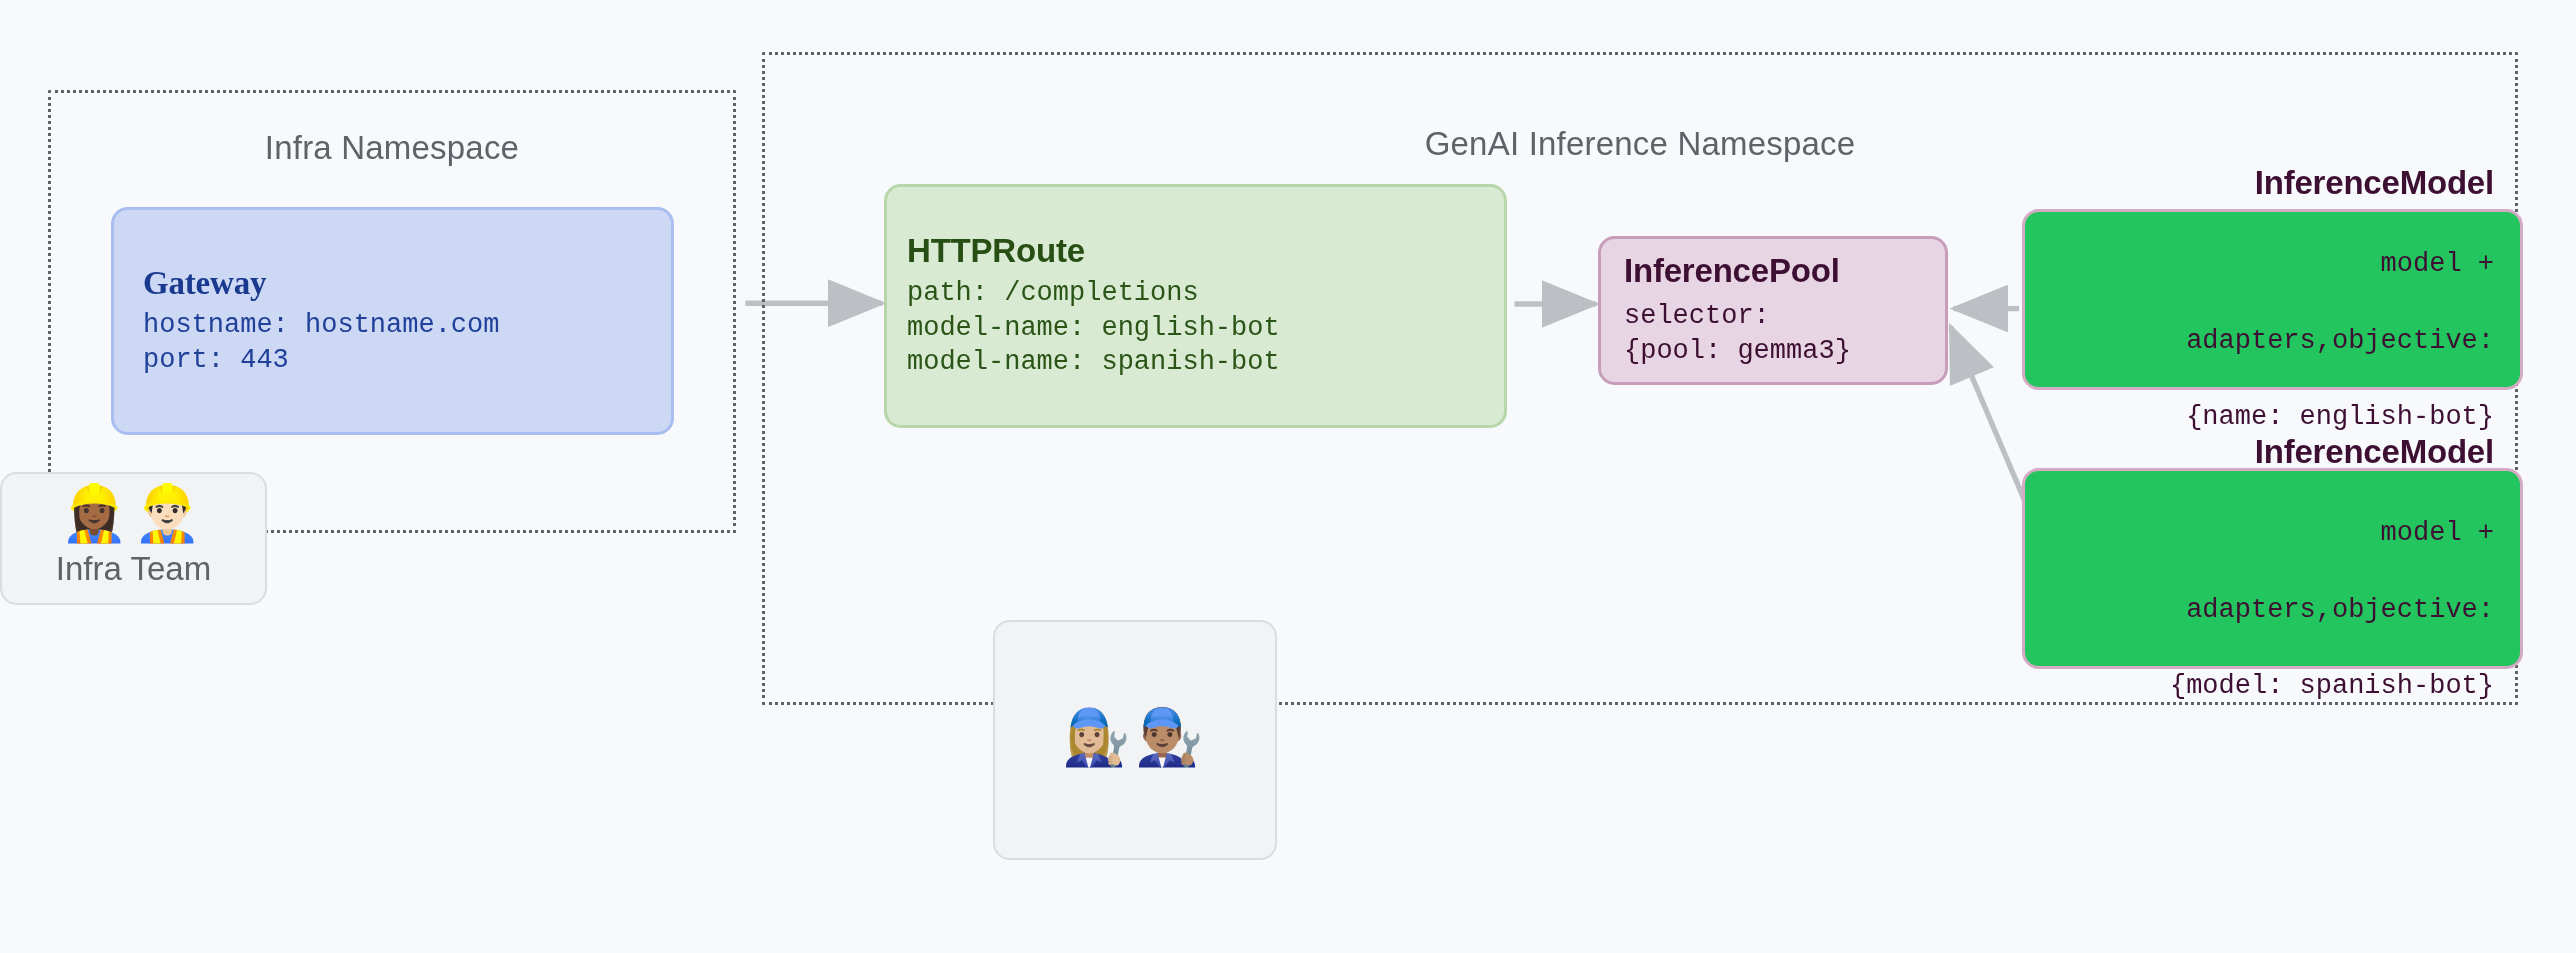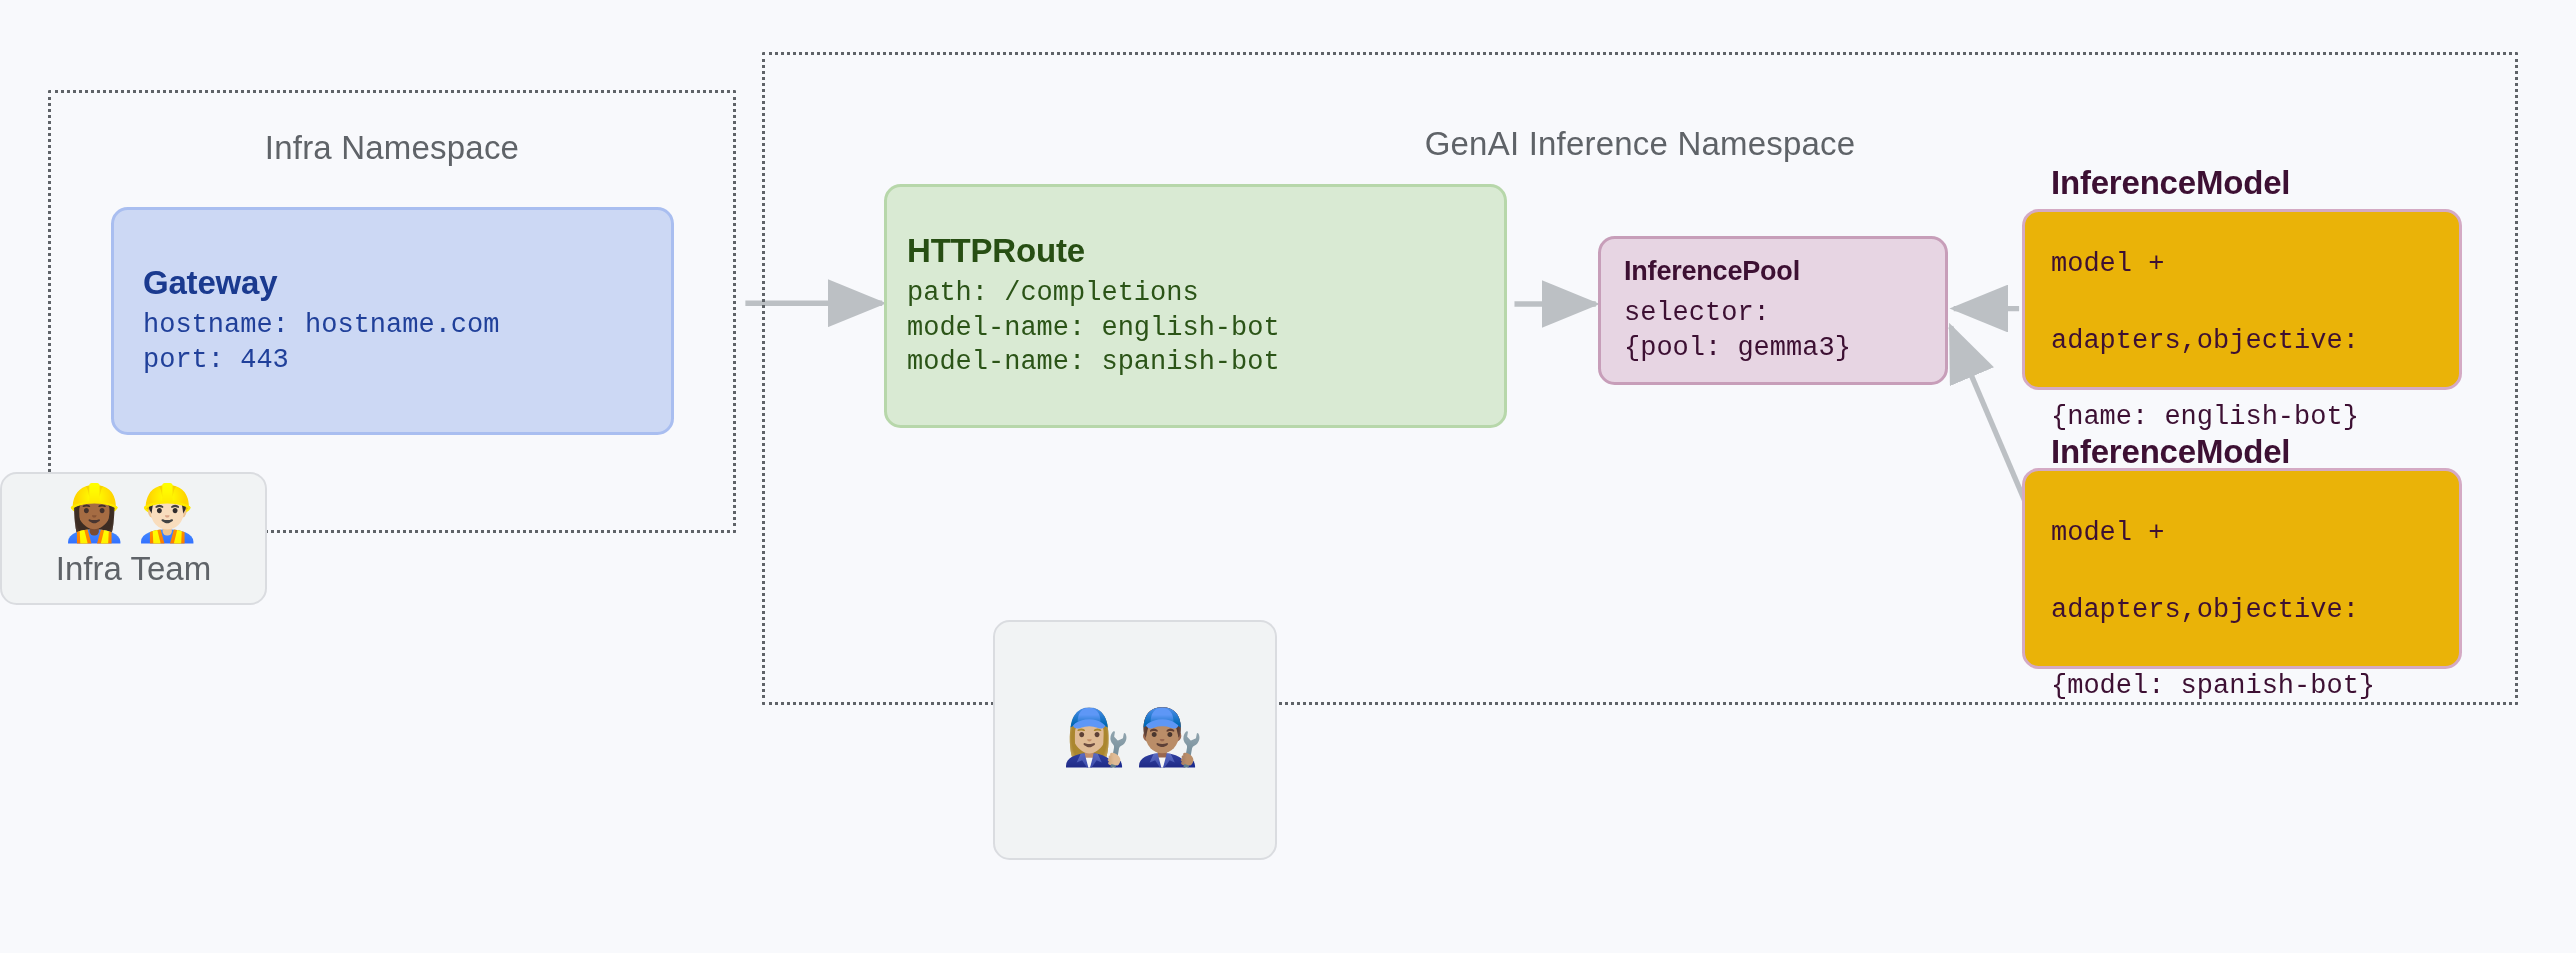--- a/index.html
+++ b/index.html
@@ -68,46 +68,47 @@
     white-space: pre;
   }
 
   
   #node-gateway {
     left: 111px; top: 207px; width: 563px; height: 228px;
     background: #ccd8f4; border-color: #a9bef0;
     color: #1b3a8f;
     padding-left: 29px;
   }
-  #node-gateway .title { color: #1a3a8f; }
+  #node-gateway .title { color: #1a3a8f; font-family: Liberation Serif, serif; }
   #node-gateway .line  { color: #20409a; }
 
   
   #node-httproute {
     left: 884px; top: 184px; width: 623px; height: 244px;
     background: #d9ead3; border-color: #b7d7aa;
     padding-left: 20px;
   }
   #node-httproute .title { color: #274e13; }
   #node-httproute .line  { color: #2b5417; }
 
   
   #node-inferencepool {
     left: 1598px; top: 236px; width: 350px; height: 149px;
     background: #e7d5e3; border-color: #c79eb9;
     padding: 13.7px 23px;
   }
-  #node-inferencepool .title { color: #3d1033; font-size: 27px; margin-bottom: 9px; }
+  #node-inferencepool .title { color: #3d1033; font-size: 33px; margin-bottom: 9px; }
   #node-inferencepool .line  { color: #3d1033; }
 
   
   .node-model {
-    width: 440px;
-    background: #eab308; border-color: #d4aac4;
+    width: 501px;
+    background: #22c55e; border-color: #d4aac4;
     padding: 15px 26px;
+    text-align: right;
   }
   .node-model .title { color: #3d1033; font-size: 33px; margin-bottom: 3px; }
   .node-model .line  { color: #3d1033; font-size: 27px; margin-top: 42px; }
 
   #node-model-english { left: 2022px; top: 209px; height: 181px; }
   #node-model-spanish { left: 2022px; top: 468px; height: 201px; }
 
   
   .team {
     position: absolute;

